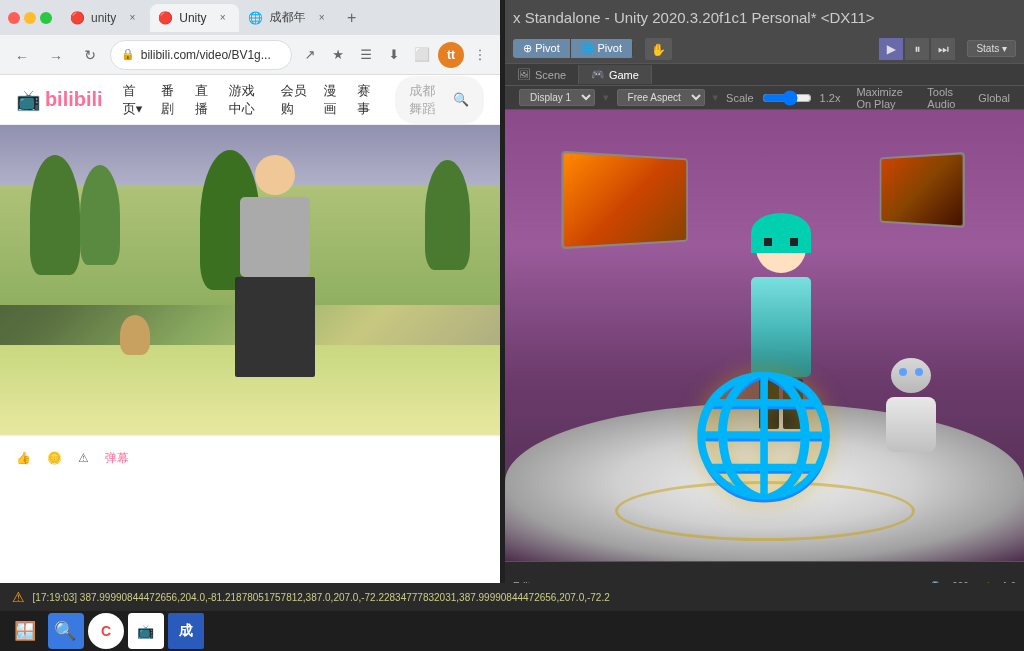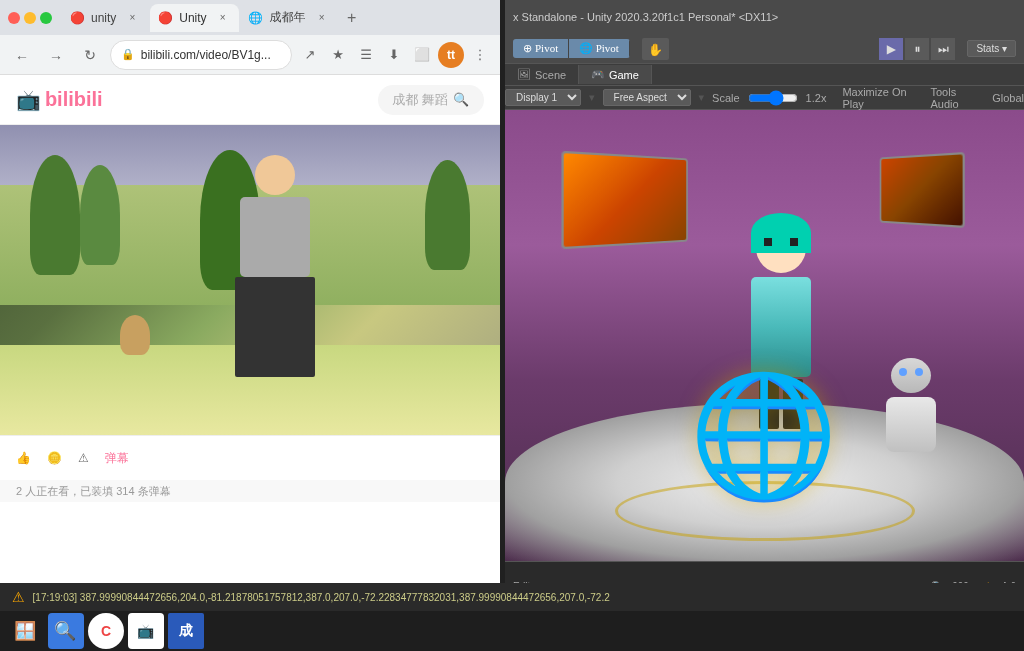--- a/index.html
+++ b/index.html
@@ -292,21 +292,21 @@
       display: flex;
       flex-direction: column;
     }
 
     .unity-titlebar {
       height: 34px;
       background: #4a4a4a;
       display: flex;
       align-items: center;
       padding: 0 8px;
-      font-size: 11px;
+      font-size: 15px;
       color: #ccc;
       gap: 6px;
     }
 
     .unity-menu-bar {
       height: 22px;
       background: #3c3c3c;
       display: flex;
       align-items: center;
       padding: 0 4px;
@@ -338,21 +338,20 @@
       border-radius: 3px;
       overflow: hidden;
     }
 
     .unity-pivot-btn {
       padding: 3px 10px;
       font-size: 11px;
       color: #ddd;
       cursor: pointer;
       border-right: 1px solid #444;
-      font-family: Liberation Serif, serif;
     }
 
     .unity-pivot-btn.active {
       background: #6a8aaa;
       color: white;
     }
 
     .unity-play-controls {
       display: flex;
       align-items: center;
@@ -409,21 +408,21 @@
     .unity-tab.active {
       background: #4a4a4a;
       color: white;
     }
 
     .unity-game-toolbar {
       height: 24px;
       background: #3c3c3c;
       display: flex;
       align-items: center;
-      padding: 0 0;
+      padding: 0 14px;
       gap: 8px;
       font-size: 11px;
       color: #aaa;
       border-bottom: 1px solid #555;
     }
 
     .game-toolbar-select {
       background: #5a5a5a;
       border: 1px solid #666;
       color: #ddd;
@@ -681,20 +680,29 @@
     </div>
   </div>
 
   <div class="bili-content">
 
     <div class="bili-nav">
       <div class="bili-logo">
         <span>📺</span>
         <span>bilibili</span>
       </div>
+      <div class="bili-nav-links">
+        <span>首页▾</span>
+        <span>番剧</span>
+        <span>直播</span>
+        <span>游戏中心</span>
+        <span>会员购</span>
+        <span>漫画</span>
+        <span>赛事</span>
+      </div>
       <div class="bili-search-area">
         <span>成都 舞蹈</span>
         <span>🔍</span>
       </div>
     </div>
 
     <div class="video-area">
       <div class="video-placeholder">
 
         <div style="position:absolute;top:20px;left:0;right:0;height:160px;background:linear-gradient(180deg,#b8c880 0%,#90b060 100%);z-index:0;"></div>
@@ -718,23 +726,20 @@
     </div>
 
 
     <div class="bili-bottom-bar">
       <div class="bili-action-btn">👍</div>
       <div class="bili-action-btn">🪙</div>
       <div class="bili-action-btn">⚠</div>
       <span class="danmaku-btn">弹幕</span>
     </div>
 
-    <div style="height:22px;background:#f8f8f8;display:flex;align-items:center;padding:0 16px;font-size:11px;color:#999;">
-      <span>2 人正在看，已装填 314 条弹幕</span>
-    </div>
   </div>
 </div>
 
 <div class="unity-window">
 
   <div class="unity-titlebar">
     <span>x Standalone - Unity 2020.3.20f1c1 Personal* &lt;DX11&gt;</span>
   </div>
 
 

